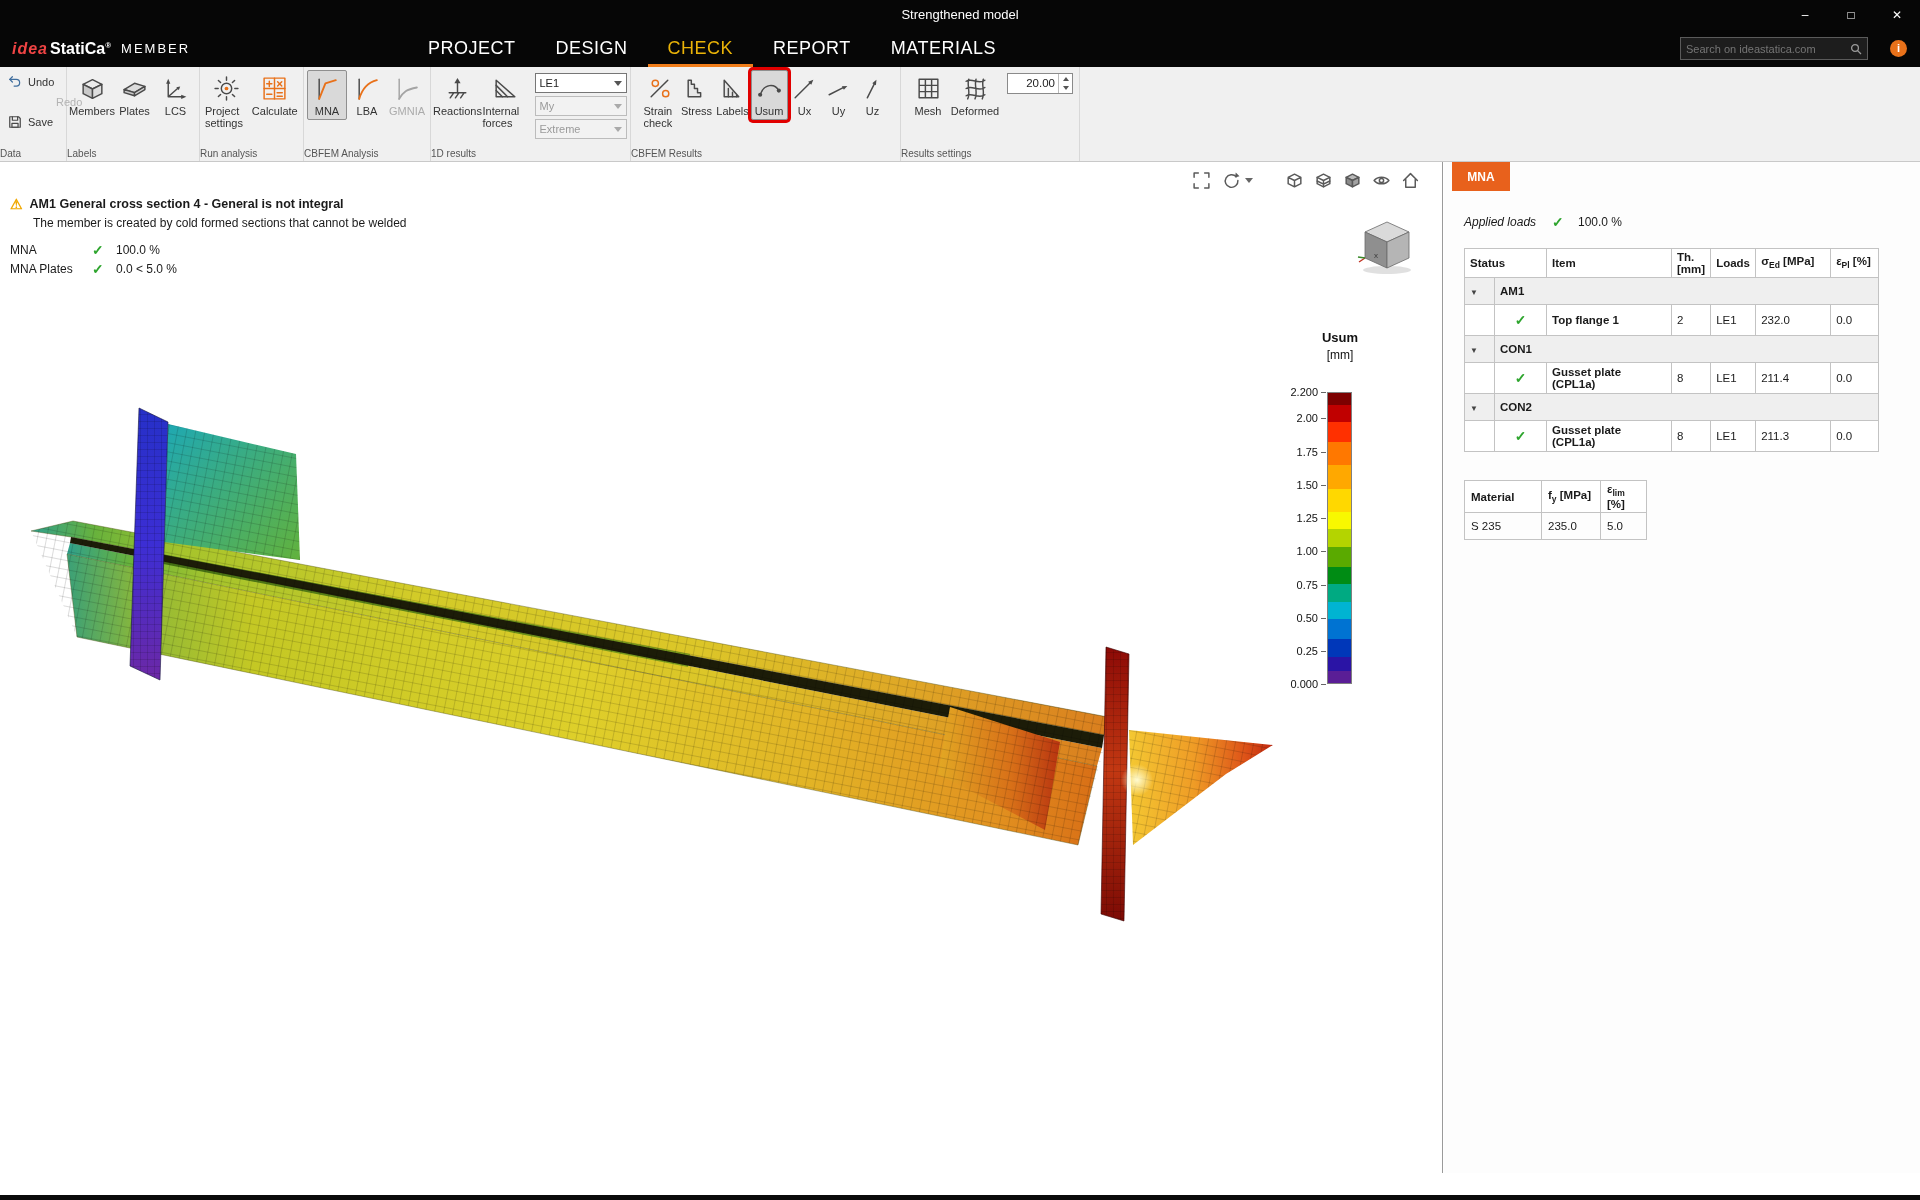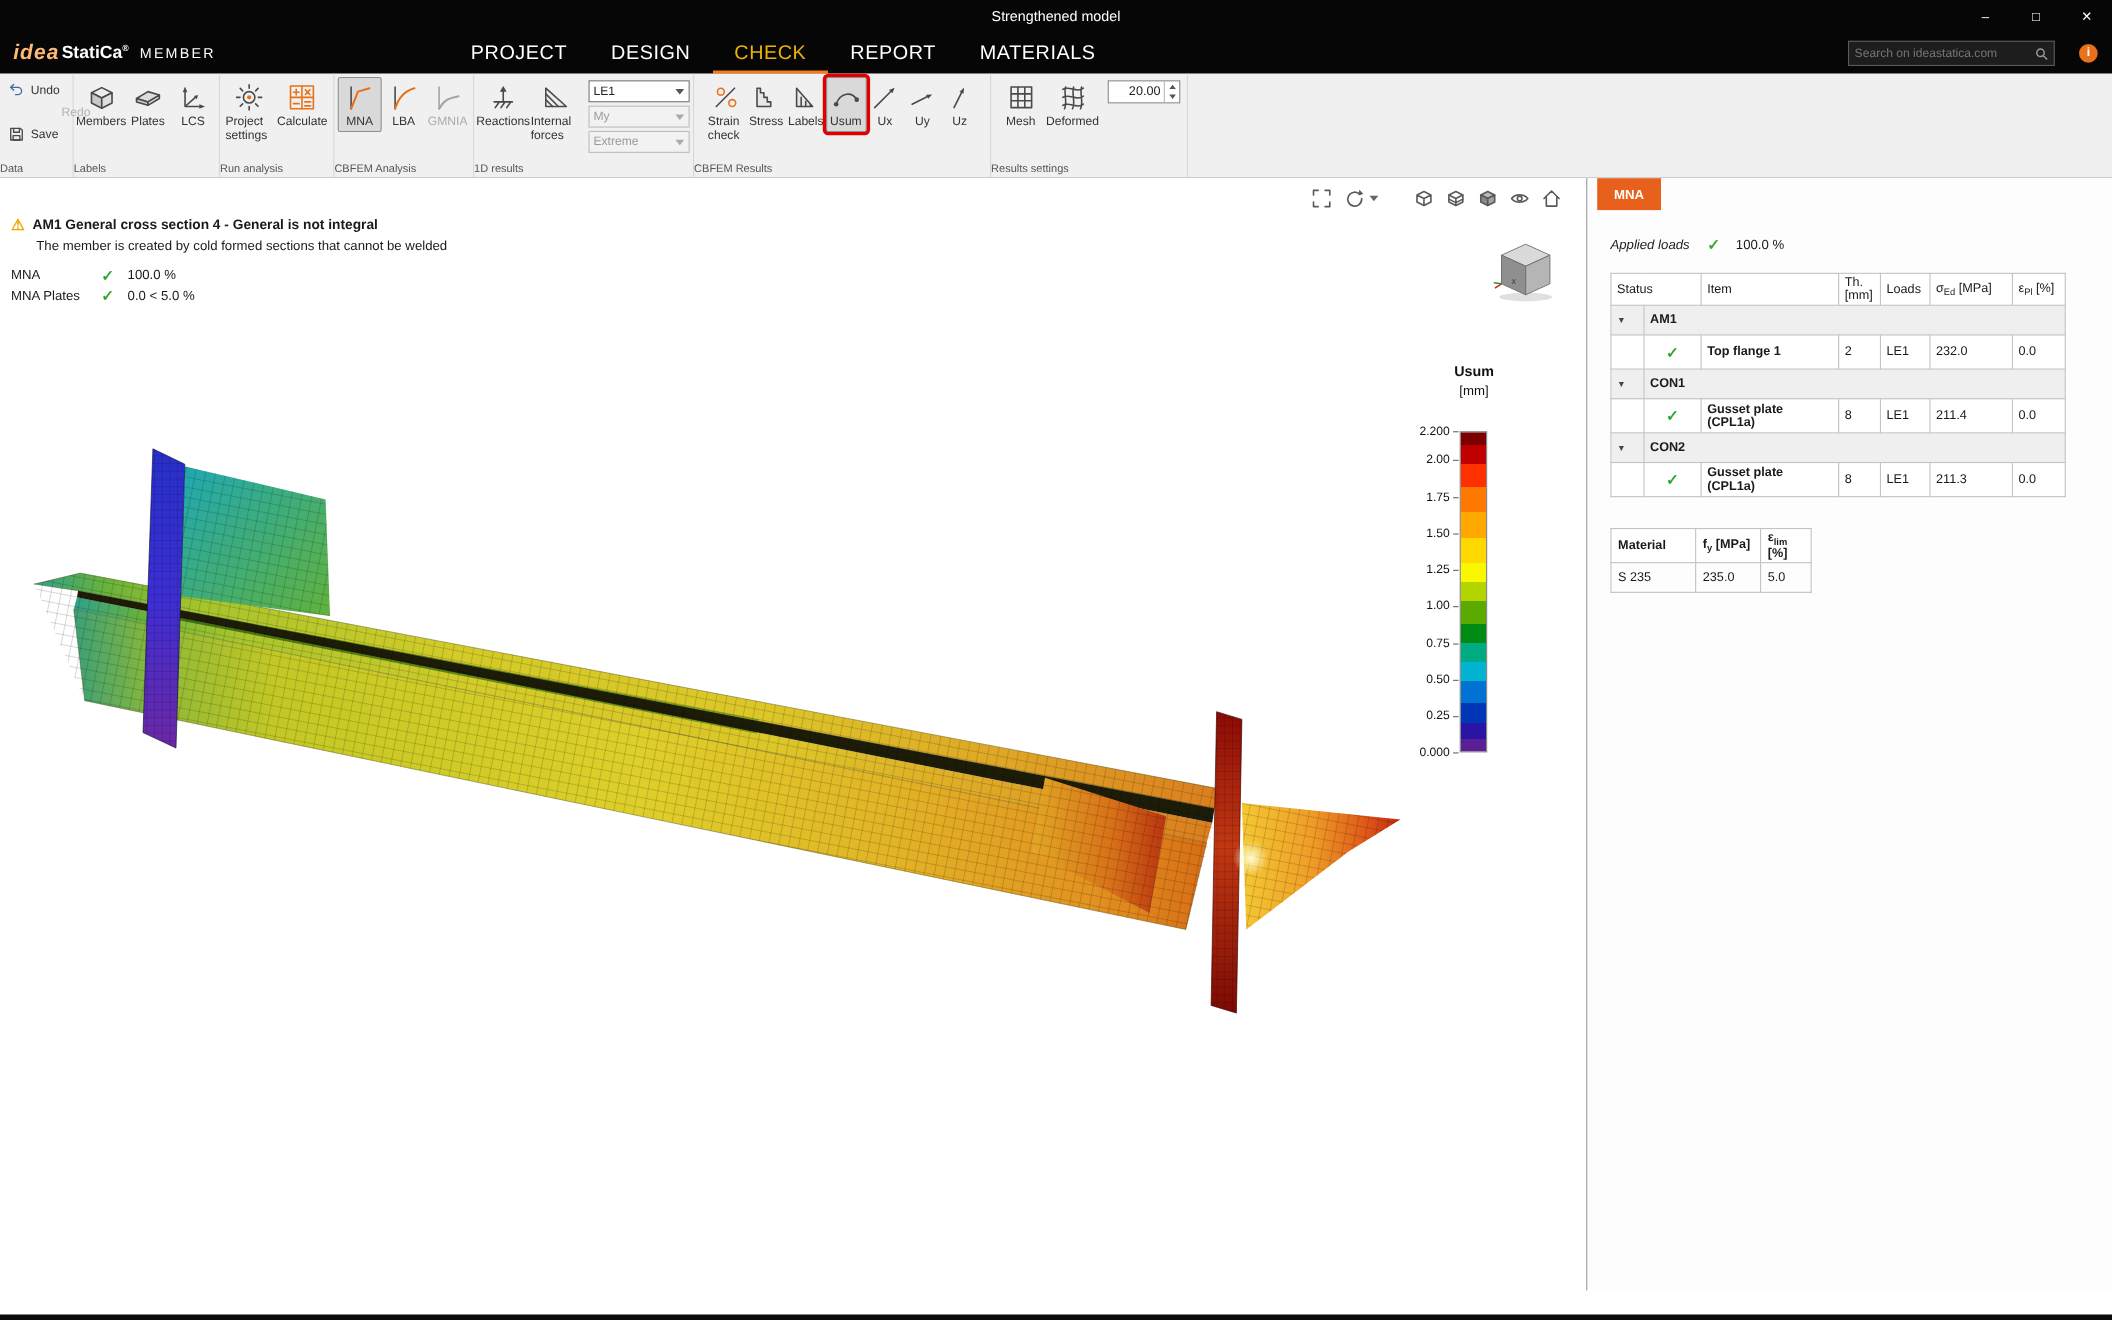--- a/index.html
+++ b/index.html
@@ -9,21 +9,21 @@
 
   
   .titlebar { position:absolute; left:0; top:0; width:1920px; height:30px; background:#060606; }
   .tb-title { position:absolute; left:0; right:0; top:0; height:30px; line-height:30px; text-align:center; color:#fff; font-size:13px; }
   .win-btns { position:absolute; right:0; top:0; display:flex; }
   .win-btn { width:46px; height:30px; color:#fff; font-size:12px; display:flex; align-items:center; justify-content:center; cursor:pointer; }
 
   
   .menubar { position:absolute; left:0; top:30px; width:1920px; height:37px; background:#060606; }
   .logo { position:absolute; left:12px; top:0; height:37px; display:flex; align-items:center; }
-  .logo-idea { color:#fdba74; font-weight:bold; font-style:italic; font-size:19px; letter-spacing:1px; }
+  .logo-idea { color:#ef4444; font-weight:bold; font-style:italic; font-size:16px; letter-spacing:1px; }
   .logo-statica { color:#fff; font-weight:bold; font-size:16px; margin-left:2px; }
   .logo-reg { color:#fff; font-size:8px; vertical-align:super; }
   .logo-member { color:#fff; font-size:13px; letter-spacing:2px; margin-left:10px; }
   .menu-tabs { position:absolute; left:408px; top:0; height:37px; display:flex; }
   .menu-tab { padding:0 20px; line-height:37px; color:#fff; font-size:18px; letter-spacing:.5px; cursor:pointer; }
   .menu-tab.active { color:#eab308; box-shadow:inset 0 -3px 0 #f07d1a; }
   .search { position:absolute; right:52px; top:7px; width:188px; height:23px; background:#1d1d1d; border:1px solid #5a5a5a; display:flex; align-items:center; padding:0 5px; }
   .search input { flex:1; background:transparent; border:none; outline:none; color:#b5b5b5; font-size:11px; font-family:"Liberation Sans",sans-serif; }
   .info-dot { position:absolute; right:13px; top:10px; width:17px; height:17px; border-radius:50%; background:#e8711a; color:#fff; font-size:11px; font-weight:bold; text-align:center; line-height:17px; cursor:pointer; }
 
@@ -88,21 +88,21 @@
 
   
   .panel { position:absolute; left:1444px; top:162px; width:476px; height:1011px; background:#fdfdfd; }
   .panel-tab { position:absolute; left:8px; top:0; width:58px; height:29px; background:#e8611c; color:#fff; font-weight:bold; font-size:12px; display:flex; align-items:center; justify-content:center; cursor:pointer; }
   .applied { position:absolute; left:20px; top:52px; display:flex; align-items:center; font-size:12px; color:#1a1a1a; }
   .applied .al { width:88px;font-style:italic; }
   .applied .chk { width:26px; font-size:14px; }
   table { border-collapse:collapse; }
   .rtable { position:absolute; left:20px; top:86px; font-size:11.5px; color:#1a1a1a; }
   .rtable th, .rtable td { border:1px solid #c3c3c3; padding:2px 5px; }
-  .rtable th { font-weight:normal; text-align:left; height:20px; background:#fff; }
+  .rtable th { font-weight:bold; text-align:left; height:20px; background:#fff; }
   .rtable tr.grow td { background:#efefef; font-weight:bold; height:27px; border-left:1px solid #c3c3c3; }
   .rtable tr.grow .tri { font-size:8px; color:#444; margin-right:8px; cursor:pointer; }
   .rtable tr.drow td { height:31px; background:#fff; }
   .rtable td.cchk { text-align:center; }
   .rtable td.citem { font-weight:bold; }
   sub { font-size:8.5px; }
   .mtable { position:absolute; left:20px; top:318px; font-size:11.5px; color:#1a1a1a; }
   .mtable th, .mtable td { border:1px solid #c3c3c3; padding:2px 6px; text-align:left; }
   .mtable th { font-weight:bold; height:28px; background:#fff; }
   .mtable td { height:27px; }

